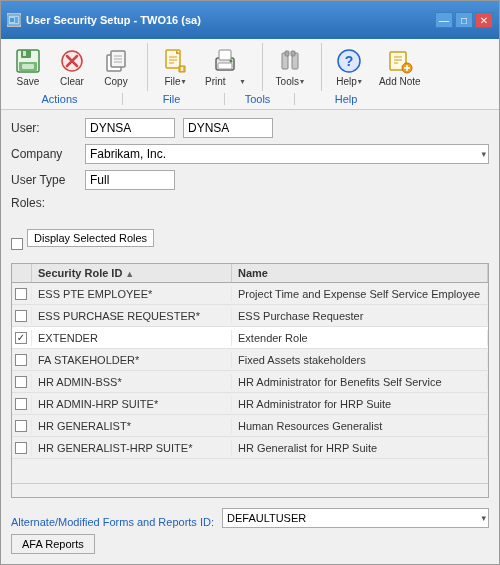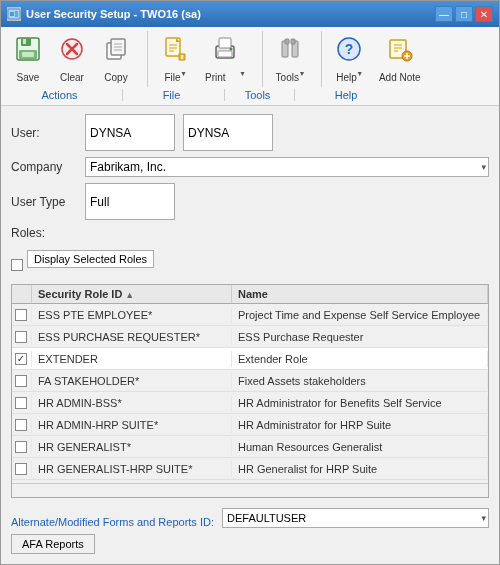--- a/index.html
+++ b/index.html
@@ -20,21 +20,21 @@
       flex-direction: column;
     }
     
     .title-bar {
       background: linear-gradient(to bottom, #4a90d9, #2a6db5);
       color: white;
       padding: 4px 6px;
       display: flex;
       align-items: center;
       justify-content: space-between;
-      height: 26px;
+      height: 38px;
       flex-shrink: 0;
     }
     .title-bar-left {
       display: flex;
       align-items: center;
       gap: 5px;
     }
     .title-bar-icon {
       width: 14px;
       height: 14px;
@@ -103,21 +103,21 @@
       width: 28px;
       height: 28px;
       display: flex;
       align-items: center;
       justify-content: center;
       font-size: 18px;
     }
     .ribbon-btn .btn-label {
       font-size: 10px;
       color: #333;
-      margin-top: 9px;
+      margin-top: 1px;
       white-space: nowrap;
     }
     .ribbon-labels {
       display: flex;
       padding: 2px 6px 4px 6px;
       gap: 2px;
     }
     .ribbon-label-group {
       display: flex;
       align-items: center;
@@ -151,21 +151,21 @@
     .form-label {
       font-size: 12px;
       color: #333;
       min-width: 70px;
     }
     .form-input {
       border: 1px solid #aaa;
       background: white;
       padding: 2px 4px;
       font-size: 12px;
-      height: 37px;
+      height: 20px;
     }
     .form-input-user {
       width: 90px;
     }
     .form-input-user2 {
       width: 90px;
       margin-left: 4px;
     }
     .form-select {
       border: 1px solid #aaa;
@@ -197,21 +197,21 @@
     
     .roles-section {
       flex: 1;
       display: flex;
       flex-direction: column;
       min-height: 0;
     }
     .roles-label {
       font-size: 12px;
       color: #333;
-      margin-bottom: 10px;
+      margin-bottom: 19px;
     }
     .display-selected-btn {
       border: 1px solid #aaa;
       background: white;
       padding: 2px 6px;
       font-size: 11px;
       cursor: pointer;
       display: inline-flex;
       align-items: center;
       margin-bottom: 12px;

